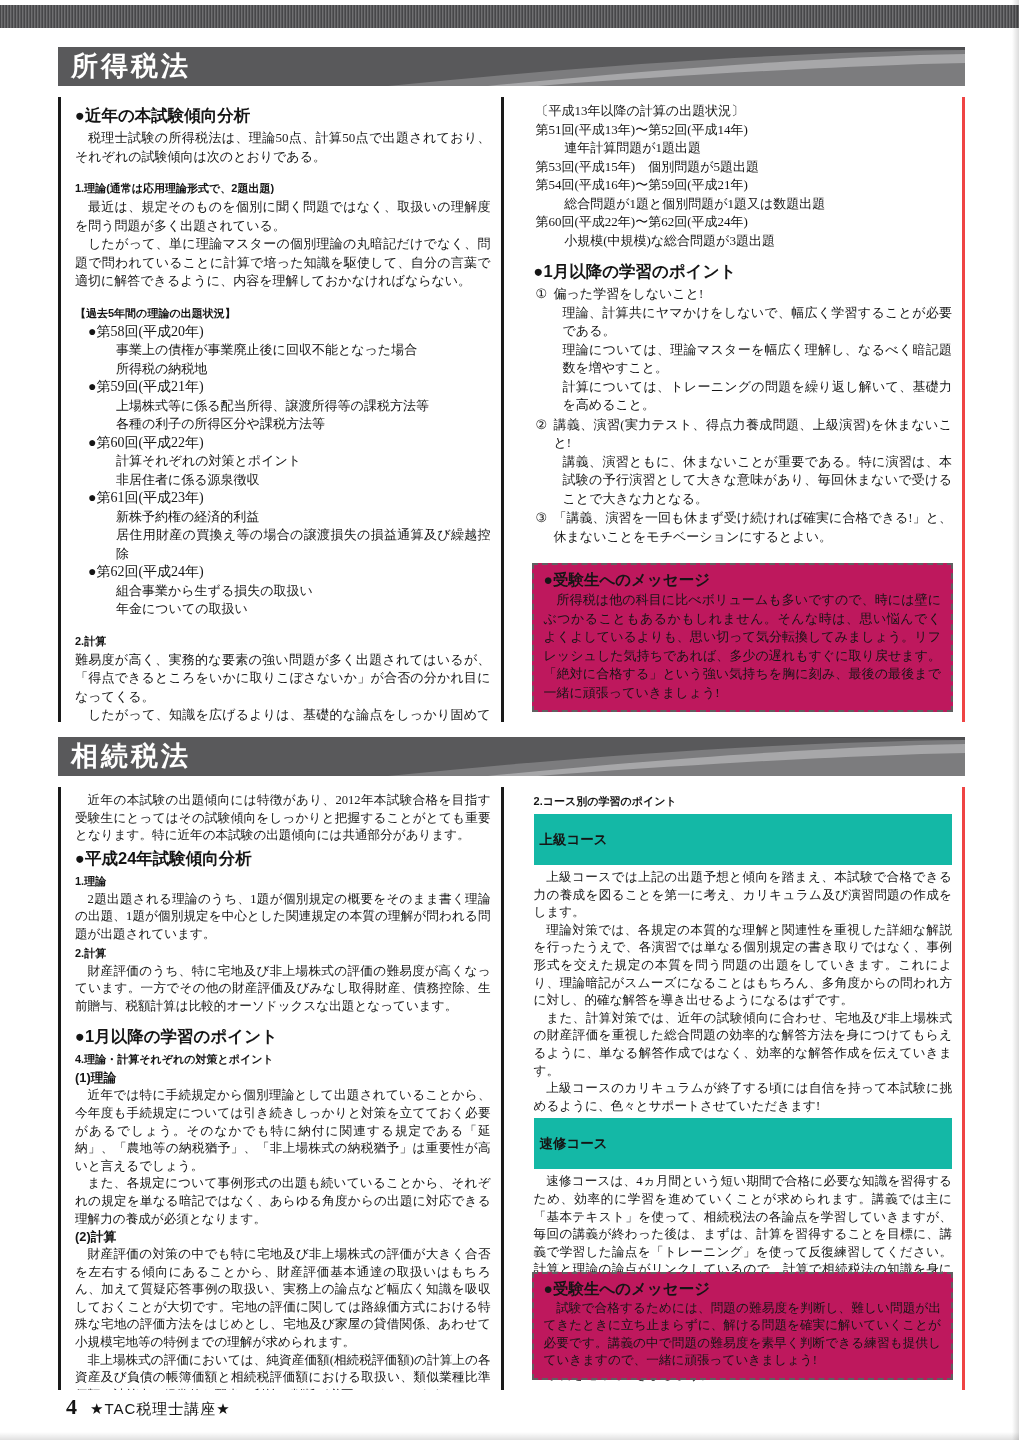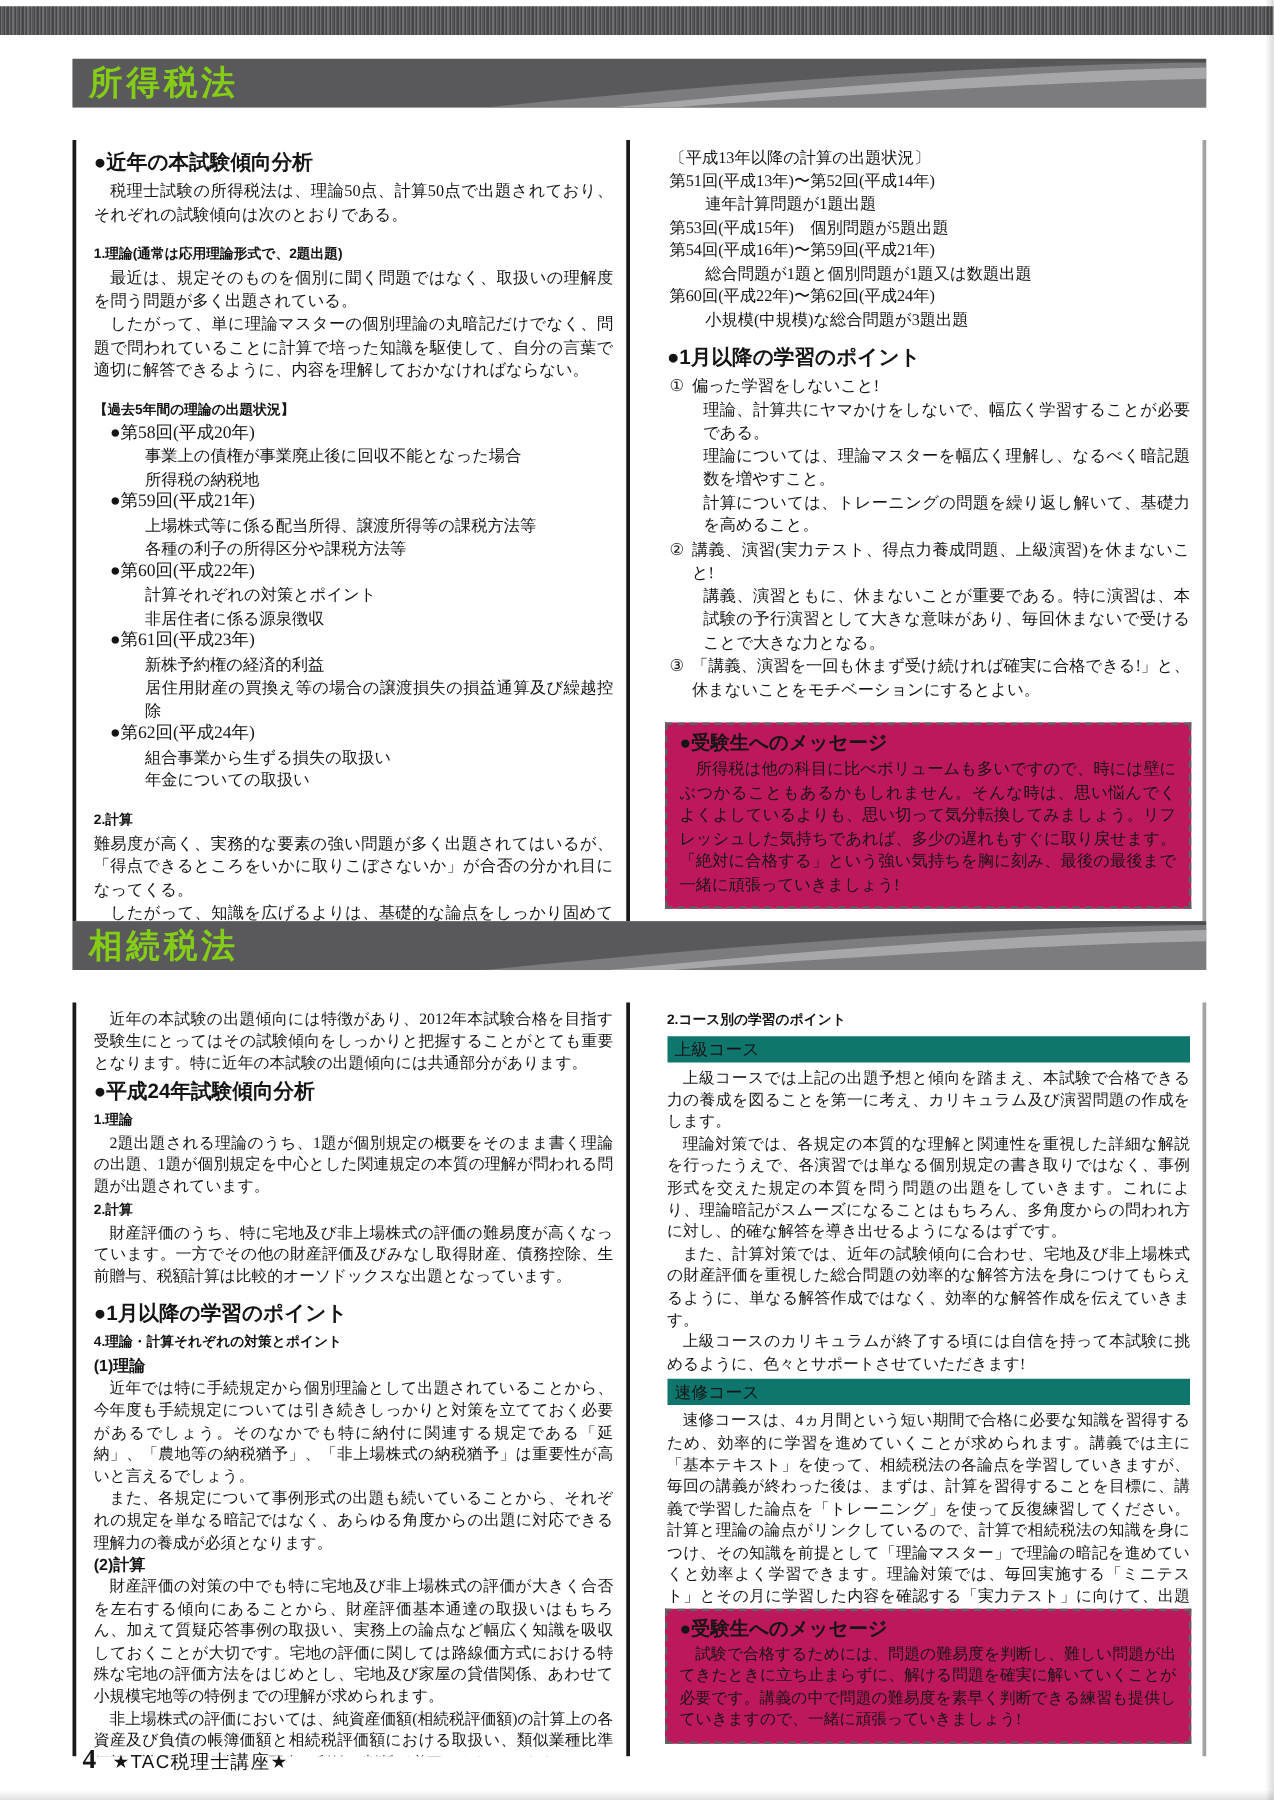--- a/index.html
+++ b/index.html
@@ -24,26 +24,26 @@
     background:linear-gradient(180deg,rgba(0,0,0,0),rgba(0,0,0,0.12));}
 
   .tax-section{position:absolute;left:58px;width:907px;}
   .s1{top:47px;}
   .s2{top:737px;}
 
   .bar{position:relative;height:39px;background:#59595b;overflow:hidden;}
   .bar svg{position:absolute;top:0;left:0;width:100%;height:100%;}
   .bar-title{
     position:absolute;left:13px;top:50%;transform:translateY(-52%);
-    color:#84cc16;font-weight:bold;font-size:27px;letter-spacing:3px;
+    color:#ffffff;font-weight:bold;font-size:27px;letter-spacing:3px;
   }
 
   .sec-body{
-    display:flex;margin-top:26px;
-    border-left:3px solid #1a1a1a;border-right:3px solid #a3a3a3;gap:16px;
+    display:flex;margin-top:11px;
+    border-left:3px solid #1a1a1a;border-right:3px solid #ef4444;gap:16px;
   }
   .s1 .sec-body{height:625px;}
   .s2 .sec-body{height:603px;}
   .col{box-sizing:border-box;flex:1 1 50%;position:relative;overflow:hidden;
        padding:5px 10px 0 14px;}
   .colL{border-right:3px solid #1a1a1a;}
 
   p{margin:0;text-align:justify;font-size:13px;line-height:18.5px;}
   .s2 p{font-size:12.6px;line-height:17.6px;}
   .ind{text-indent:1em;}
@@ -75,22 +75,22 @@
 
   
   .msgbox{
     position:absolute;left:12px;right:9px;bottom:10px;
     border:2px dashed #606060;padding:4px 10px 8px;background:#be185d;
   }
   .msg-h{font-weight:bold;font-size:15.5px;line-height:21px;margin:0 0 1px;}
 
   
   .graybar{
-    background:#0f766e;font-weight:normal;font-size:13.5px;line-height:19px;
-    padding:1px 6px;margin:3px 0 4px;
+    background:#14b8a6;font-weight:bold;font-size:13.5px;line-height:19px;
+    padding:16px 6px;margin:3px 0 4px;
   }
 
   .footer{position:absolute;left:66px;top:1394px;display:flex;align-items:baseline;gap:13px;}
   .pagenum{font-weight:bold;font-size:22px;}
   .course{font-weight:normal;font-size:15px;letter-spacing:1px;}
 </style>
 </head>
 <body>
 
 <div class="page">

